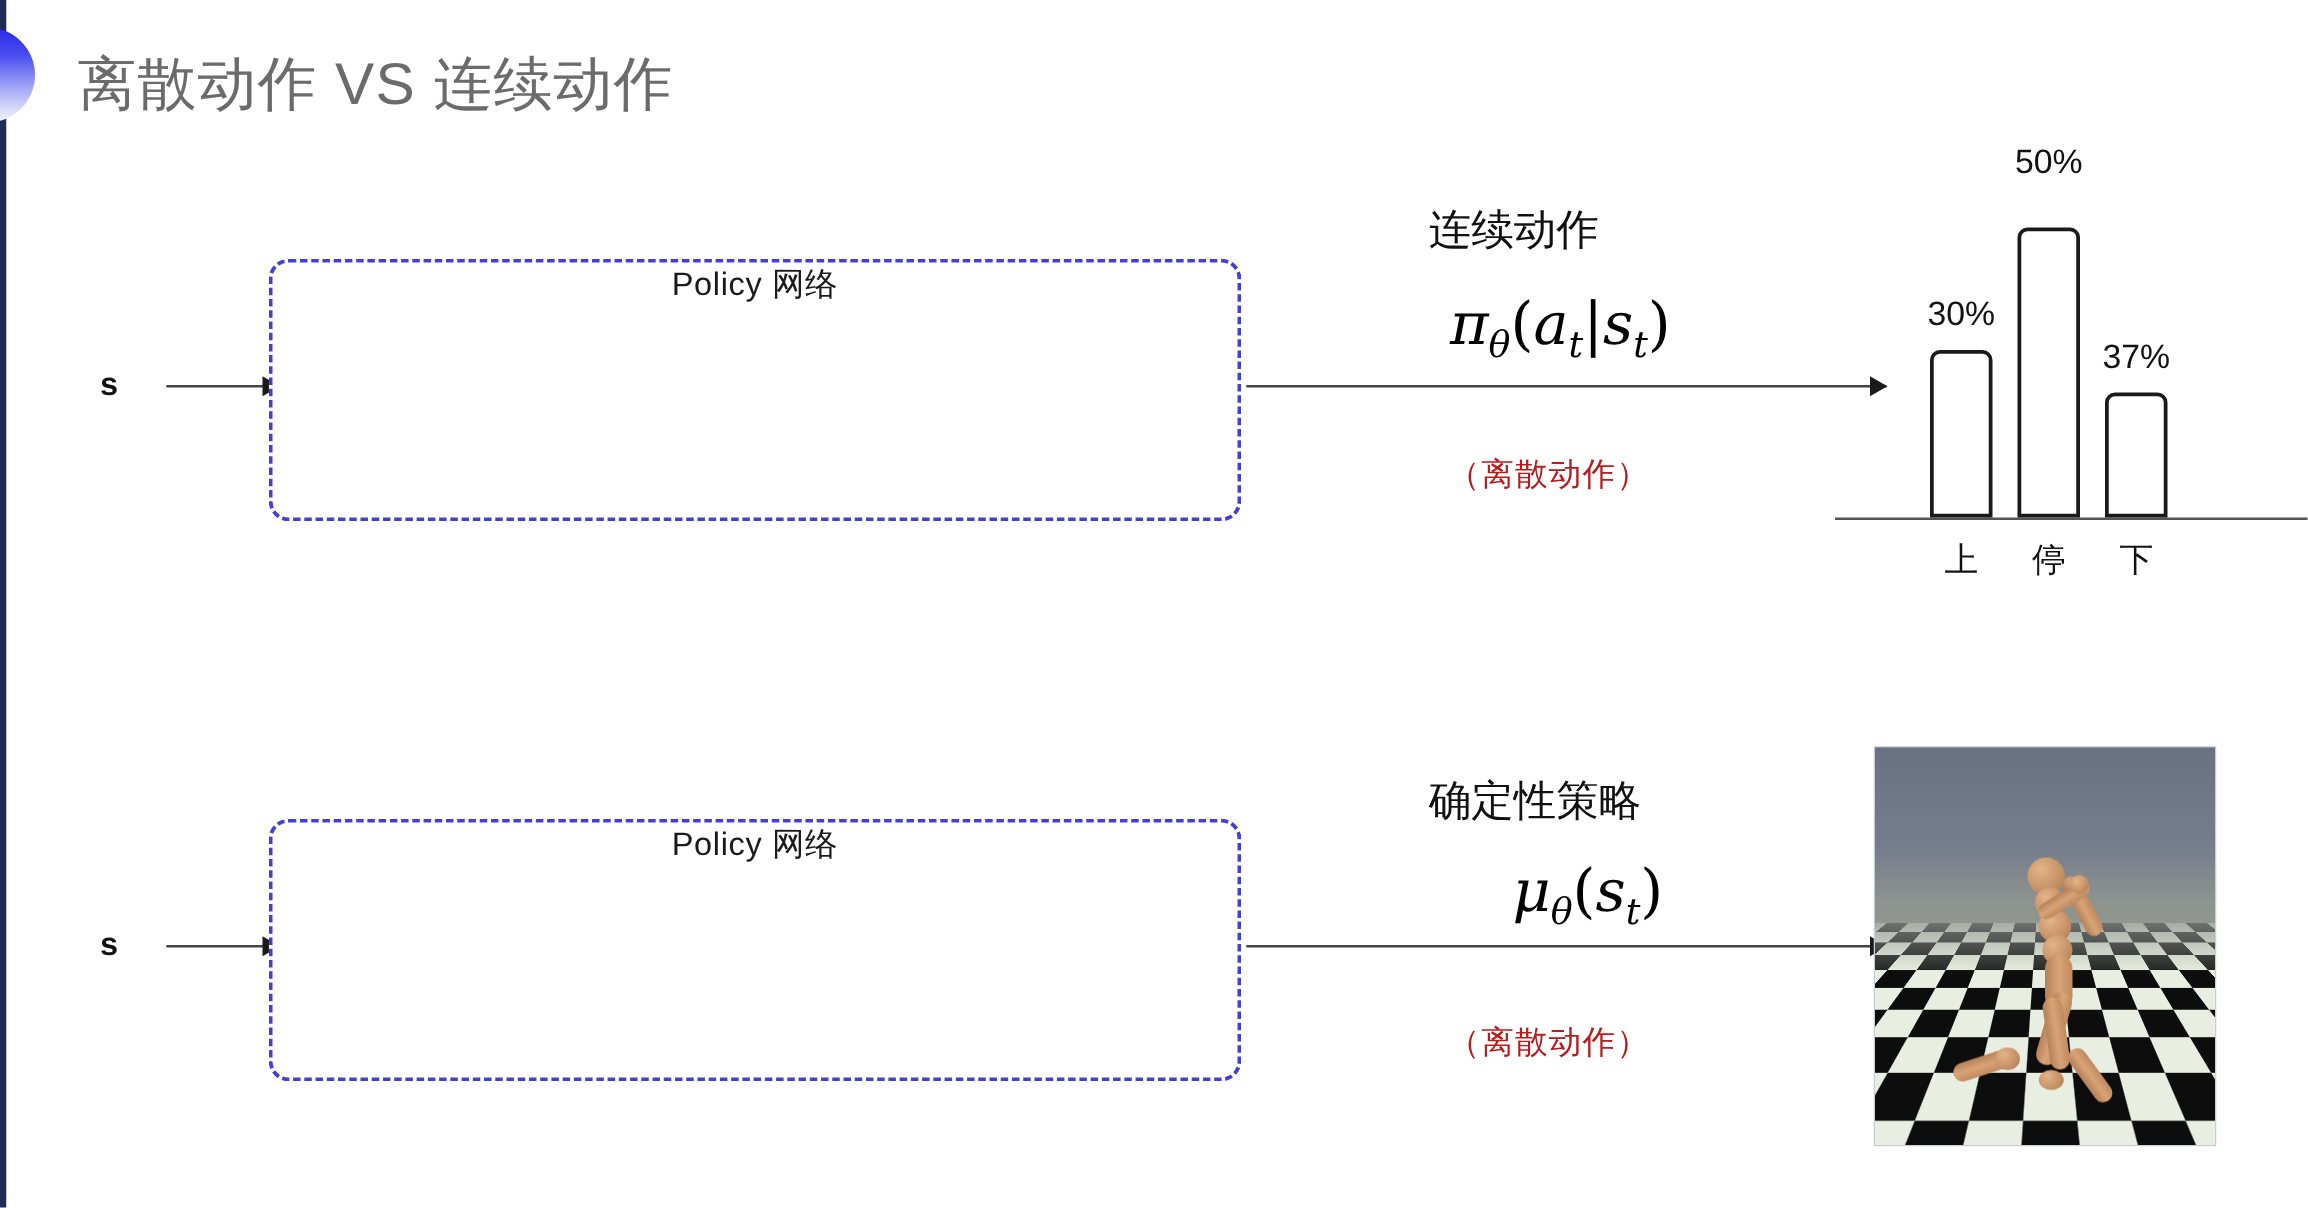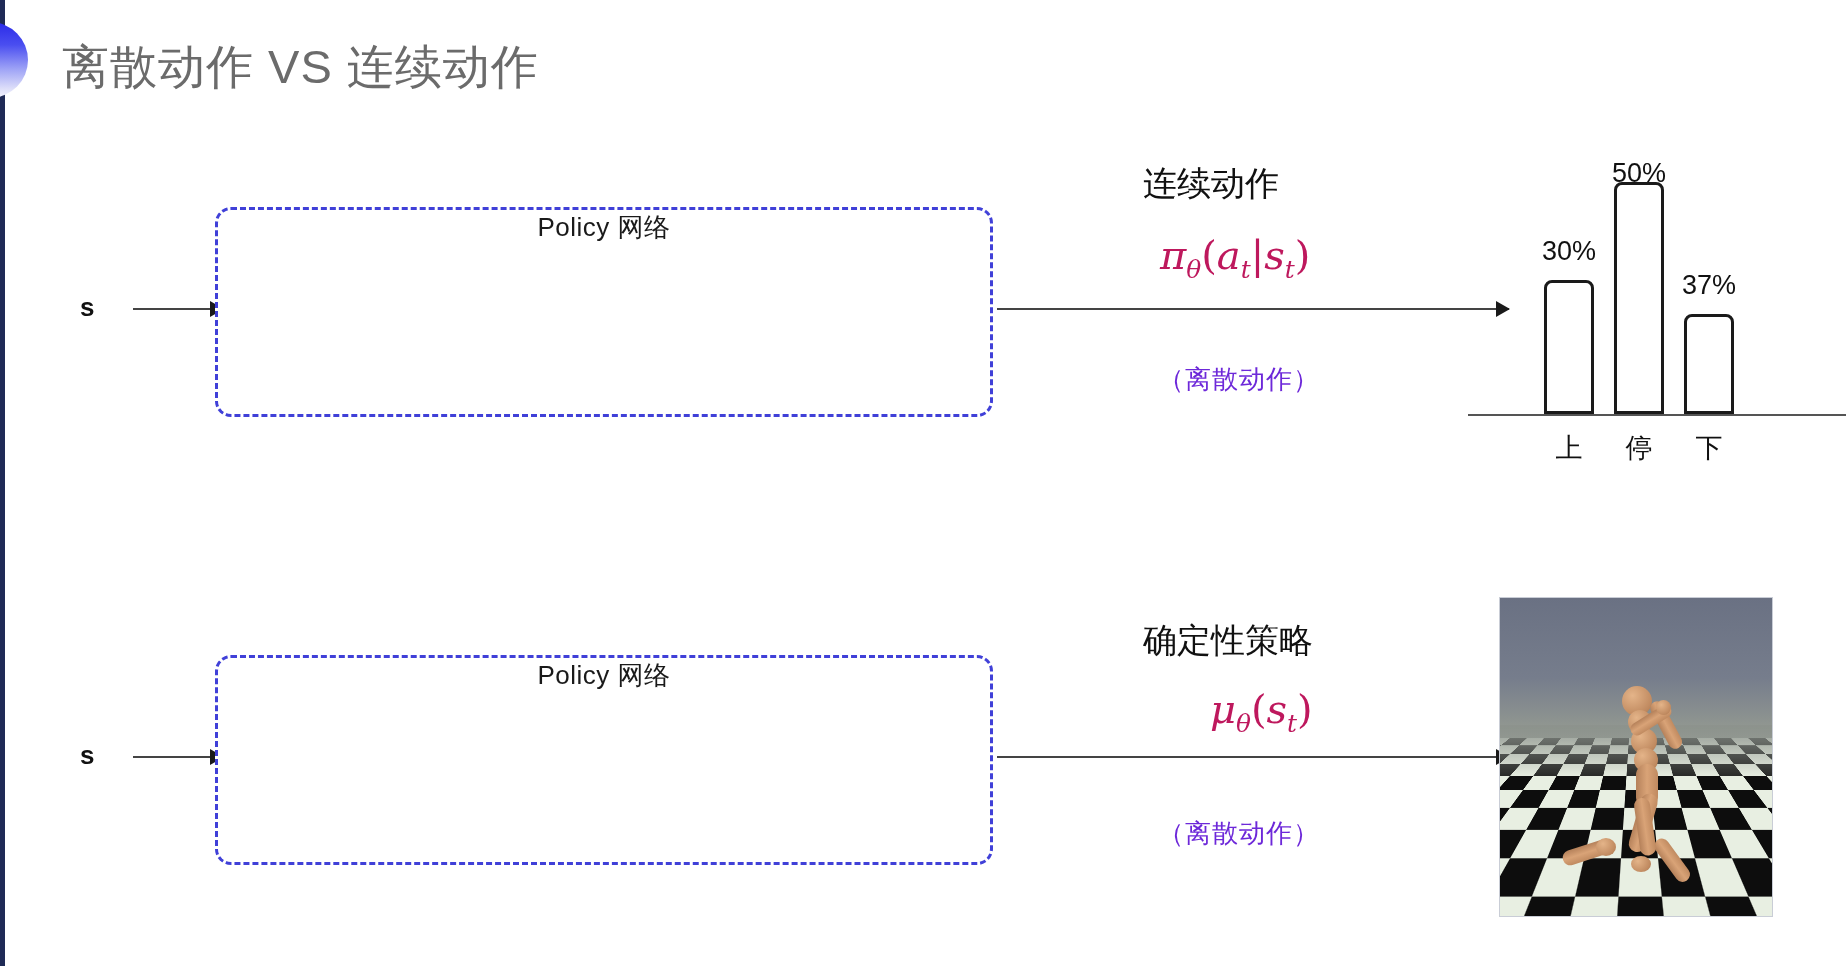--- a/index.html
+++ b/index.html
@@ -92,34 +92,34 @@
   .anno-title {
     position: absolute;
     font-size: 34px;
     color: #111;
     white-space: nowrap;
   }
   .anno-formula {
     position: absolute;
     font-family: "DejaVu Serif", "Liberation Serif", serif;
     font-style: italic;
-    font-size: 40px;
-    color: #be185d;
+    font-size: 47px;
+    color: #000000;
     white-space: nowrap;
   }
   .anno-formula .sub {
     font-size: 0.62em;
     vertical-align: sub;
     font-style: italic;
   }
   .anno-formula .paren { font-style: normal; }
   .anno-red {
     position: absolute;
     font-size: 26px;
-    color: #6d28d9;
+    color: #b91c1c;
     white-space: nowrap;
     letter-spacing: 1px;
   }
 
   
   .chart {
     position: absolute;
   }
   .chart-baseline {
     position: absolute;
@@ -222,21 +222,21 @@
   <div class="anno-red" style="left:1158px; top:362px;">（离散动作）</div>
 
   <div class="chart" style="left:1468px; top:118px; width:378px; height:298px;">
 
     <div class="chart-baseline" style="width:378px;"></div>
 
     <div class="bar-value" style="left:56px; top:118px; width:90px;">30%</div>
     <div class="bar" style="left:76px; width:50px; height:134px;"></div>
     <div class="bar-cat" style="left:56px; top:312px; width:90px;">上</div>
 
-    <div class="bar-value" style="left:126px; top:-4px; width:90px;margin-top:44px;">50%</div>
+    <div class="bar-value" style="left:126px; top:-4px; width:90px;">50%</div>
     <div class="bar" style="left:146px; width:50px; height:232px;"></div>
     <div class="bar-cat" style="left:126px; top:312px; width:90px;">停</div>
 
     <div class="bar-value" style="left:196px; top:152px; width:90px;">37%</div>
     <div class="bar" style="left:216px; width:50px; height:100px;"></div>
     <div class="bar-cat" style="left:196px; top:312px; width:90px;">下</div>
   </div>
 </div>
 
 <div class="row">

